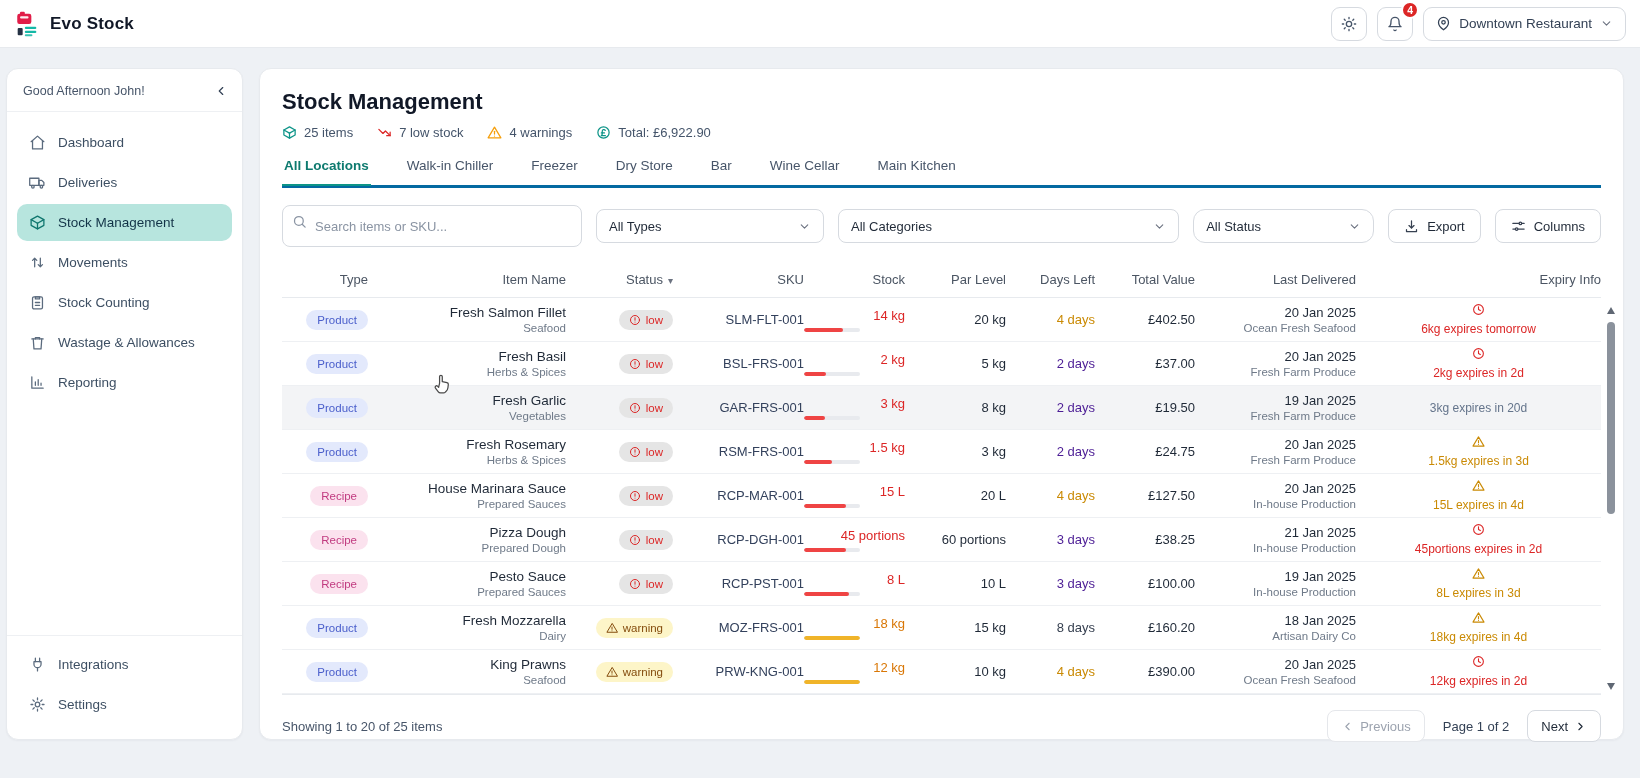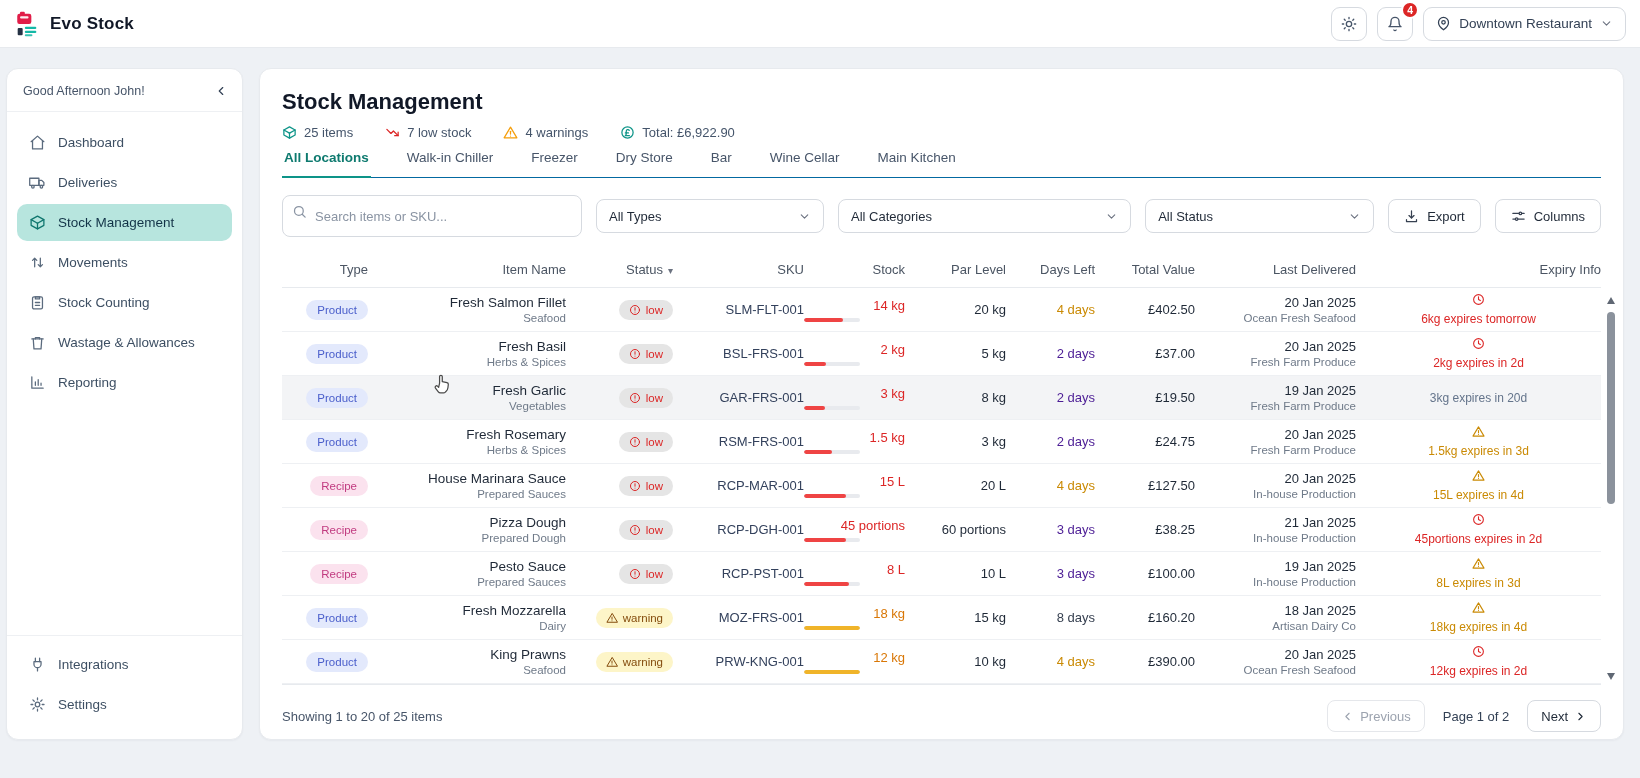--- a/index.html
+++ b/index.html
@@ -39,39 +39,39 @@
   .sb-item .ic { width:17px; height:17px; color:#5b6b7e; stroke-width:1.8; }
   .sb-item.active { background:var(--accent-light); color:#123347; font-weight:500; }
   .sb-item.active .ic { color:#0f766e; }
   .sb-spacer { flex:1; }
   .sb-bottom { border-top:1px solid #eef0f3; margin:0 0 6px 0; padding:10px 10px 10px 10px;
     display:flex; flex-direction:column; gap:3px; }
 
   
   .main { flex:1; height:672px; padding:20px 22px 0 22px; display:flex; flex-direction:column; position:relative; }
   .page-title { font-size:22px; font-weight:700; color:#111827; margin-bottom:10px; }
-  .stats { display:flex; align-items:center; gap:32px; font-size:13px; color:#44546a; }
+  .stats { display:flex; align-items:center; gap:24px; font-size:13px; color:#44546a; }
   .stat { display:flex; align-items:center; gap:7px; }
   .stat .ic { width:15px; height:15px; }
   .c-teal { color:#0d9488; } .c-red { color:#dc2626; } .c-amber { color:#f59e0b; }
 
-  .tabs { display:flex; gap:34px; margin-top:8px; border-bottom:1px solid #0369a1; }
+  .tabs { display:flex; gap:34px; margin-top:16px; border-bottom:3px solid #0369a1; }
   .tab { font-size:13.5px; color:#475569; padding:2px 2px 11px 2px; cursor:pointer; border-bottom:2px solid transparent; margin-bottom:-1px; }
   .tab.state-active { color:#0e7a6f; font-weight:600; border-bottom-color:#0d9488; }
 
   .filterbar { display:flex; align-items:center; gap:14px; margin:17px 0 16px 0; }
   .search { position:relative; width:300px; }
   .search .ic { position:absolute; left:10px; top:9px; width:15px; height:15px; color:#8a94a3; }
   .search input { width:100%; height:42px; border:1px solid #d6dae0; border-radius:8px; padding:0 24px 0 32px;
     font-size:13px; font-family:inherit; color:#1f2937; background:#fff; outline:none; }
   .search input::placeholder { color:#8a94a3; }
   .select { height:34px; border:1px solid #d6dae0; border-radius:8px; background:#fff; padding:0 12px;
     display:flex; align-items:center; justify-content:space-between; font-size:13px; color:#1f2937; cursor:pointer; }
   .select .ic { width:13px; height:13px; color:#6b7280; }
-  .sel-types { width:228px; } .sel-cats { flex:1; } .sel-status { width:229px; }
+  .sel-types { width:228px; } .sel-cats { flex:1; } .sel-status { width:181px;border-radius:12px; }
   .btn { height:34px; border:1px solid #d6dae0; border-radius:8px; background:#fff; padding:0 15px;
     display:flex; align-items:center; gap:8px; font-size:13px; color:#1f2937; cursor:pointer; }
   .btn .ic { width:15px; height:15px; color:#374151; }
 
   
   .table-wrap { position:relative; }
   .thead, .tr { display:grid; grid-template-columns:86px 198px 107px 131px 101px 101px 89px 100px 161px 1fr; align-items:center;text-align:right; }
   .thead { border-bottom:1px solid #e7eaee; padding:9px 0 10px 0; font-size:13px; color:#4b5563; }
   .th { cursor:pointer; }
   .th.sort-active::after { content:"▾"; font-size:10px; color:#6b7280; margin-left:5px; }

